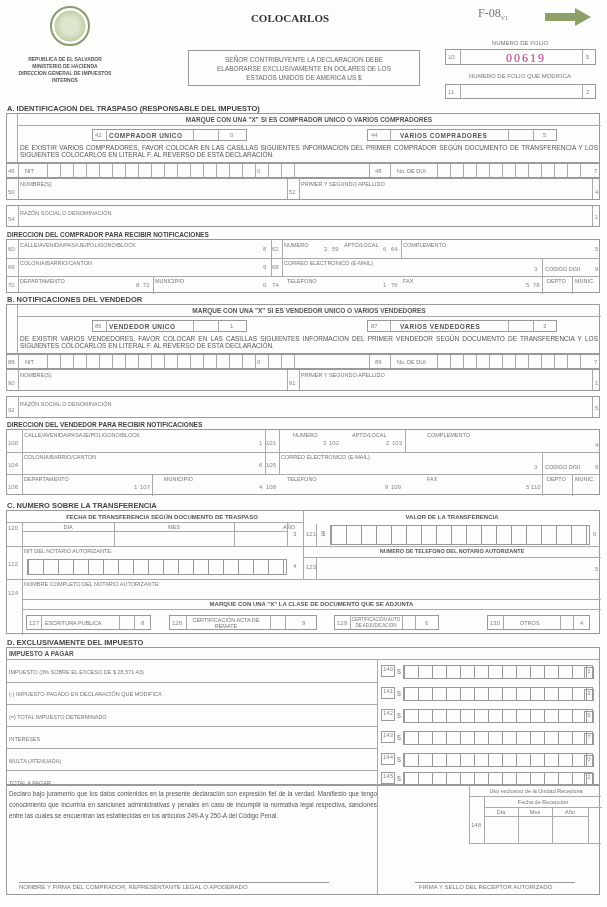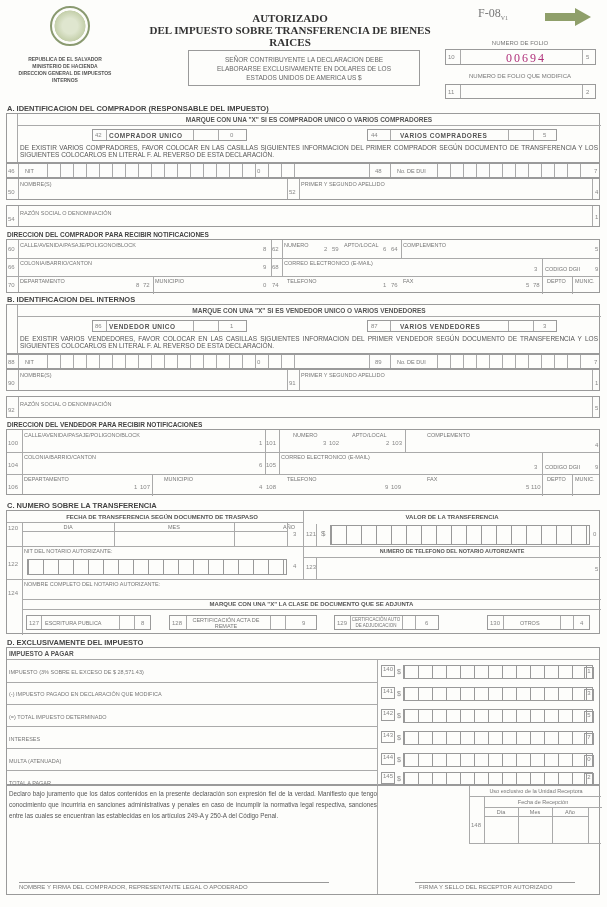--- a/index.html
+++ b/index.html
@@ -16,49 +16,48 @@
 </head>
 <body>
 
 <div class="abs" style="left:50px;top:6px;width:40px;height:40px;border:2px solid #8a9a70;border-radius:50%;background:radial-gradient(circle,#dfe6cf 30%,#c4cfaa 60%,#fdfdfb 62%);"></div>
 <div class="abs center" style="left:10px;top:56px;width:110px;font-size:5px;font-weight:bold;color:#555;line-height:7px;">
   <div>REPUBLICA DE EL SALVADOR</div>
   <div>MINISTERIO DE HACIENDA</div>
   <div>DIRECCION GENERAL DE IMPUESTOS INTERNOS</div>
 </div>
 <div class="abs hdr-title" style="left:140px;top:12px;width:300px;font-size:11px;line-height:12px;">
-  <div>AUTORIZADO</div>
-  <div>DEL IMPUESTO SOBRE TRANSFERENCIA DE BIENES RAICES</div>
+  <div>COLOCARLOS</div>
 </div>
 <div class="abs" style="left:478px;top:6px;font-family:'Liberation Serif',serif;font-size:12px;color:#777;">
   <span>F-08</span><sub style="font-size:6px;">V1</sub>
 </div>
 <div class="abs" style="left:545px;top:8px;width:46px;height:18px;">
   <svg width="46" height="18" viewBox="0 0 46 18">
       <polygon points="0,5 30,5 30,0 46,9 30,18 30,13 0,13" fill="#8f9f6a"></polygon>
     </svg>
 </div>
 <div class="abs b center" style="left:188px;top:50px;width:232px;height:36px;font-size:6.5px;color:#666;padding:4px 14px;line-height:9px;">SEÑOR CONTRIBUYENTE LA DECLARACION DEBE ELABORARSE EXCLUSIVAMENTE EN DOLARES DE LOS ESTADOS UNIDOS DE AMERICA US $</div>
 <div class="abs center" style="left:445px;top:40px;width:150px;font-size:6px;color:#777;">NUMERO DE FOLIO</div>
 <div class="abs b" style="left:445px;top:49px;width:151px;height:16px;">
   <span class="abs num" style="left:2px;top:4px;">10</span>
   <div class="abs" style="left:14px;top:0;height:100%;border-left:1px solid #aaa;"></div>
-  <span class="abs" style="left:60px;top:1px;font-family:'Liberation Serif',serif;font-size:12px;color:#b0307a;letter-spacing:2px;">00694</span>
+  <span class="abs" style="left:60px;top:1px;font-family:'Liberation Serif',serif;font-size:12px;color:#b0307a;letter-spacing:2px;">00619</span>
   <div class="abs" style="left:136px;top:0;height:100%;border-left:1px solid #aaa;"></div>
   <span class="abs num" style="left:140px;top:4px;">5</span>
 </div>
 <div class="abs center" style="left:445px;top:73px;width:150px;font-size:6px;color:#777;">NUMERO DE FOLIO QUE MODIFICA</div>
 <div class="abs b" style="left:445px;top:84px;width:151px;height:15px;">
   <span class="abs num" style="left:2px;top:4px;">11</span>
   <div class="abs" style="left:14px;top:0;height:100%;border-left:1px solid #aaa;"></div>
   <div class="abs" style="left:136px;top:0;height:100%;border-left:1px solid #aaa;"></div>
   <span class="abs num" style="left:140px;top:4px;">2</span>
 </div>
 
-<div class="abs sec-title" style="left:7px;top:104px;">A. IDENTIFICACION DEL COMPRADOR (RESPONSABLE DEL IMPUESTO)</div>
+<div class="abs sec-title" style="left:7px;top:104px;">A. IDENTIFICACION DEL TRASPASO (RESPONSABLE DEL IMPUESTO)</div>
 <div class="abs b" style="left:6px;top:113px;width:594px;height:50px;">
   <div class="abs" style="left:10px;top:0;height:100%;border-left:1px solid #aaa;"></div>
   <div class="abs center bold" style="left:10px;top:2px;width:584px;font-size:6.5px;">MARQUE CON UNA "X" SI ES COMPRADOR UNICO O VARIOS COMPRADORES</div>
   <div class="abs" style="left:10px;top:11px;width:584px;border-top:1px solid #aaa;"></div>
   <div class="abs b" style="left:85px;top:15px;width:155px;height:12px;">
     <span class="abs num" style="left:2px;top:2px;">42</span>
     <span class="abs bold" style="left:16px;top:2px;font-size:6.5px;letter-spacing:0.5px;">COMPRADOR UNICO</span>
     <div class="abs" style="left:13px;top:0;height:100%;border-left:1px solid #aaa;"></div>
     <div class="abs" style="left:100px;top:0;height:100%;border-left:1px solid #aaa;"></div>
     <div class="abs" style="left:125px;top:0;height:100%;border-left:1px solid #aaa;"></div>
@@ -155,21 +154,21 @@
   <span class="abs num" style="left:384px;top:42px;">76</span>
   <span class="abs lbl" style="left:396px;top:38px;">FAX</span>
   <span class="abs num" style="left:519px;top:42px;">5</span>
   <span class="abs num" style="left:526px;top:42px;">78</span>
   <div class="abs" style="left:535px;top:36px;height:18px;border-left:1px solid #aaa;"></div>
   <span class="abs lbl" style="left:540px;top:38px;">DEPTO</span>
   <div class="abs" style="left:565px;top:36px;height:18px;border-left:1px solid #aaa;"></div>
   <span class="abs lbl" style="left:568px;top:38px;">MUNIC.</span>
 </div>
 
-<div class="abs sec-title" style="left:7px;top:295px;">B. IDENTIFICACION DEL INTERNOS</div>
+<div class="abs sec-title" style="left:7px;top:295px;">B. NOTIFICACIONES DEL VENDEDOR</div>
 <div class="abs b" style="left:6px;top:304px;width:594px;height:50px;">
   <div class="abs" style="left:10px;top:0;height:100%;border-left:1px solid #aaa;"></div>
   <div class="abs center bold" style="left:10px;top:2px;width:584px;font-size:6.5px;">MARQUE CON UNA "X" SI ES VENDEDOR UNICO O VARIOS VENDEDORES</div>
   <div class="abs" style="left:10px;top:11px;width:584px;border-top:1px solid #aaa;"></div>
   <div class="abs b" style="left:85px;top:15px;width:155px;height:12px;">
     <span class="abs num" style="left:2px;top:2px;">86</span>
     <div class="abs" style="left:13px;top:0;height:100%;border-left:1px solid #aaa;"></div>
     <span class="abs bold" style="left:16px;top:2px;font-size:6.5px;letter-spacing:0.5px;">VENDEDOR UNICO</span>
     <div class="abs" style="left:100px;top:0;height:100%;border-left:1px solid #aaa;"></div>
     <div class="abs" style="left:125px;top:0;height:100%;border-left:1px solid #aaa;"></div>

